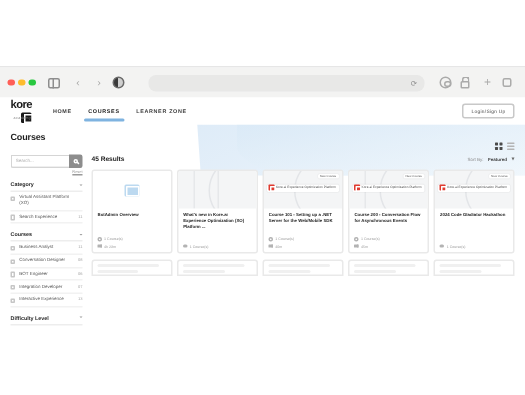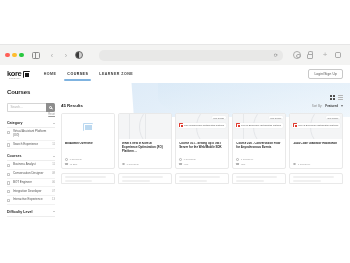--- a/index.html
+++ b/index.html
@@ -105,21 +105,21 @@
   
   .site-header {
     height: 18px;
     background: #ffffff;
     display: flex;
     align-items: center;
     padding: 0 7px;
     position: relative;
     z-index: 5;
   }
-  .logo-wrap { display: flex; align-items: flex-end; gap: 1.5px; }
+  .logo-wrap { display: flex; align-items: flex-end; gap: 1.5px; flex-direction: column; }
   .logo-text {
     font-size: 7.5px; font-weight: 700; color: #1a1a1a;
     letter-spacing: -0.4px; line-height: 8px;
   }
   .logo-mark {
     width: 7px; height: 7px; background: #1a1a1a; border-radius: 1px;
     position: relative; margin-bottom: .5px;
   }
   .logo-mark::after {
     content: ""; position: absolute; left: 1.4px; top: 1.4px;

